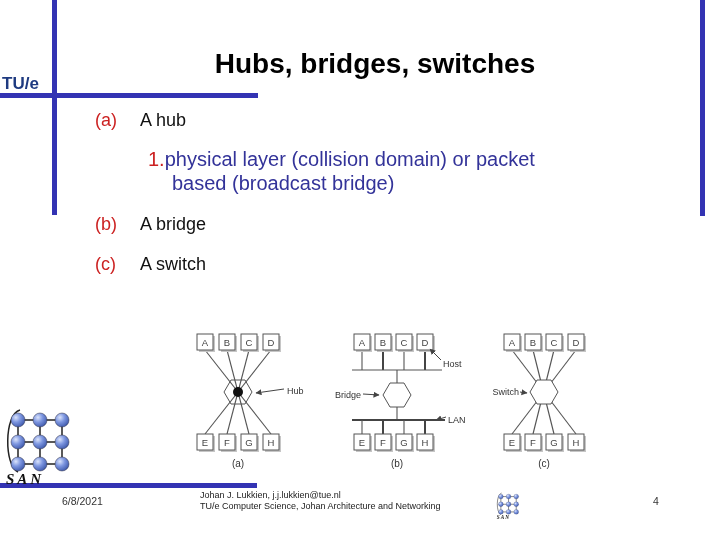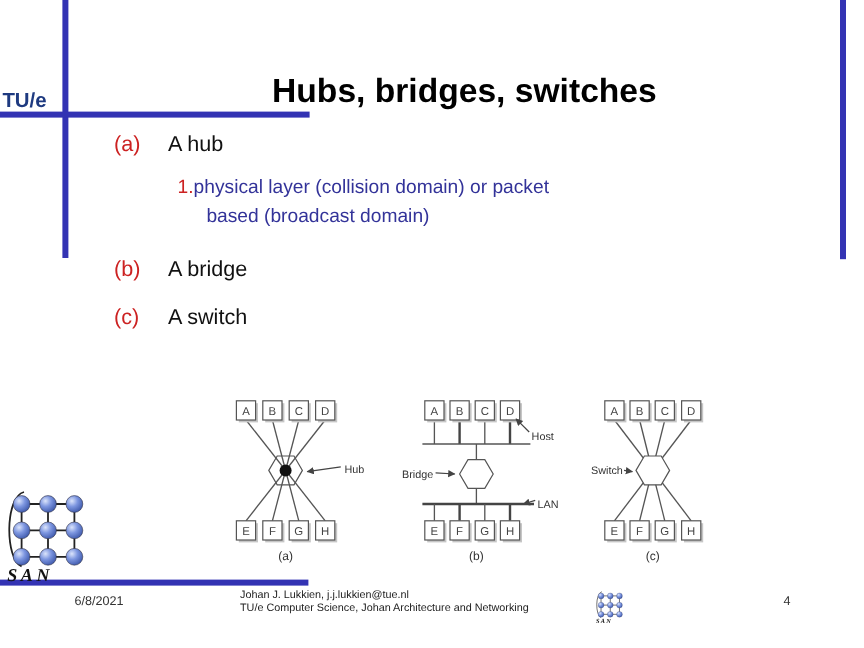--- a/index.html
+++ b/index.html
@@ -5,25 +5,25 @@
   html,body{margin:0;padding:0;background:#888;}
   .slide{position:relative;width:720px;height:540px;background:#ffffff;overflow:hidden;
          font-family:"Liberation Sans",sans-serif;}
   .accent{position:absolute;background:#3333B3;}
   .v-left{left:52px;top:0;width:5px;height:215px;}
   .v-right{left:700px;top:0;width:5px;height:216px;}
   .h-title{left:0;top:93px;width:258px;height:5px;}
   .h-footer{left:0;top:483px;width:257px;height:5px;}
   .tue-logo{position:absolute;left:2px;top:74px;font-size:17px;font-weight:bold;
             color:#1E3A80;letter-spacing:0px;}
-  .title{position:absolute;left:60px;top:48px;width:630px;margin:12px;text-align:center;
+  .title{position:absolute;left:60px;top:48px;width:630px;margin:0;text-align:center;
          font-size:28px;font-weight:bold;color:#000;}
   .item{position:absolute;font-size:18px;color:#111;white-space:nowrap;}
   .item .marker{display:inline-block;width:45px;color:#CC2222;}
-  .sub{position:absolute;font-size:16px;color:#333399;white-space:nowrap;}
+  .sub{position:absolute;font-size:20px;color:#333399;white-space:nowrap;}
   .sub .marker{color:#CC2222;}
   .figure{position:absolute;left:175px;top:332px;}
   .bx{fill:#ffffff;stroke:#555;stroke-width:1;}
   .bx-sh{fill:#c6c6c6;}
   .bxt{font-size:9.5px;fill:#444;text-anchor:middle;font-family:"Liberation Sans",sans-serif;}
   .wire{stroke:#555;stroke-width:1.1;fill:none;}
   .wire2{stroke:#444;stroke-width:2;fill:none;}
   .hex{fill:none;stroke:#555;stroke-width:1;}
   .hexw{fill:#ffffff;stroke:#555;stroke-width:1;}
   .figlbl{font-size:9px;fill:#333;font-family:"Liberation Sans",sans-serif;}
@@ -53,21 +53,21 @@
 
   <h1 class="title">Hubs, bridges, switches</h1>
 
   <div class="item" style="left:95px;top:110px;">
     <span class="marker">(a)</span><span>A hub</span>
   </div>
   <div class="sub" style="left:148px;top:148px;">
     <span class="marker">1.</span><span>physical layer (collision domain) or packet</span>
   </div>
   <div class="sub" style="left:172px;top:172px;">
-    <span>based (broadcast domain)</span>
+    <span>based (broadcast bridge)</span>
   </div>
   <div class="item" style="left:95px;top:254px;">
     <span class="marker">(c)</span><span>A switch</span>
   </div>
   <div class="item" style="left:95px;top:214px;">
     <span class="marker">(b)</span><span>A bridge</span>
   </div>
 
   <svg class="figure" width="412" height="146" viewBox="0 0 412 146">
     <defs>

